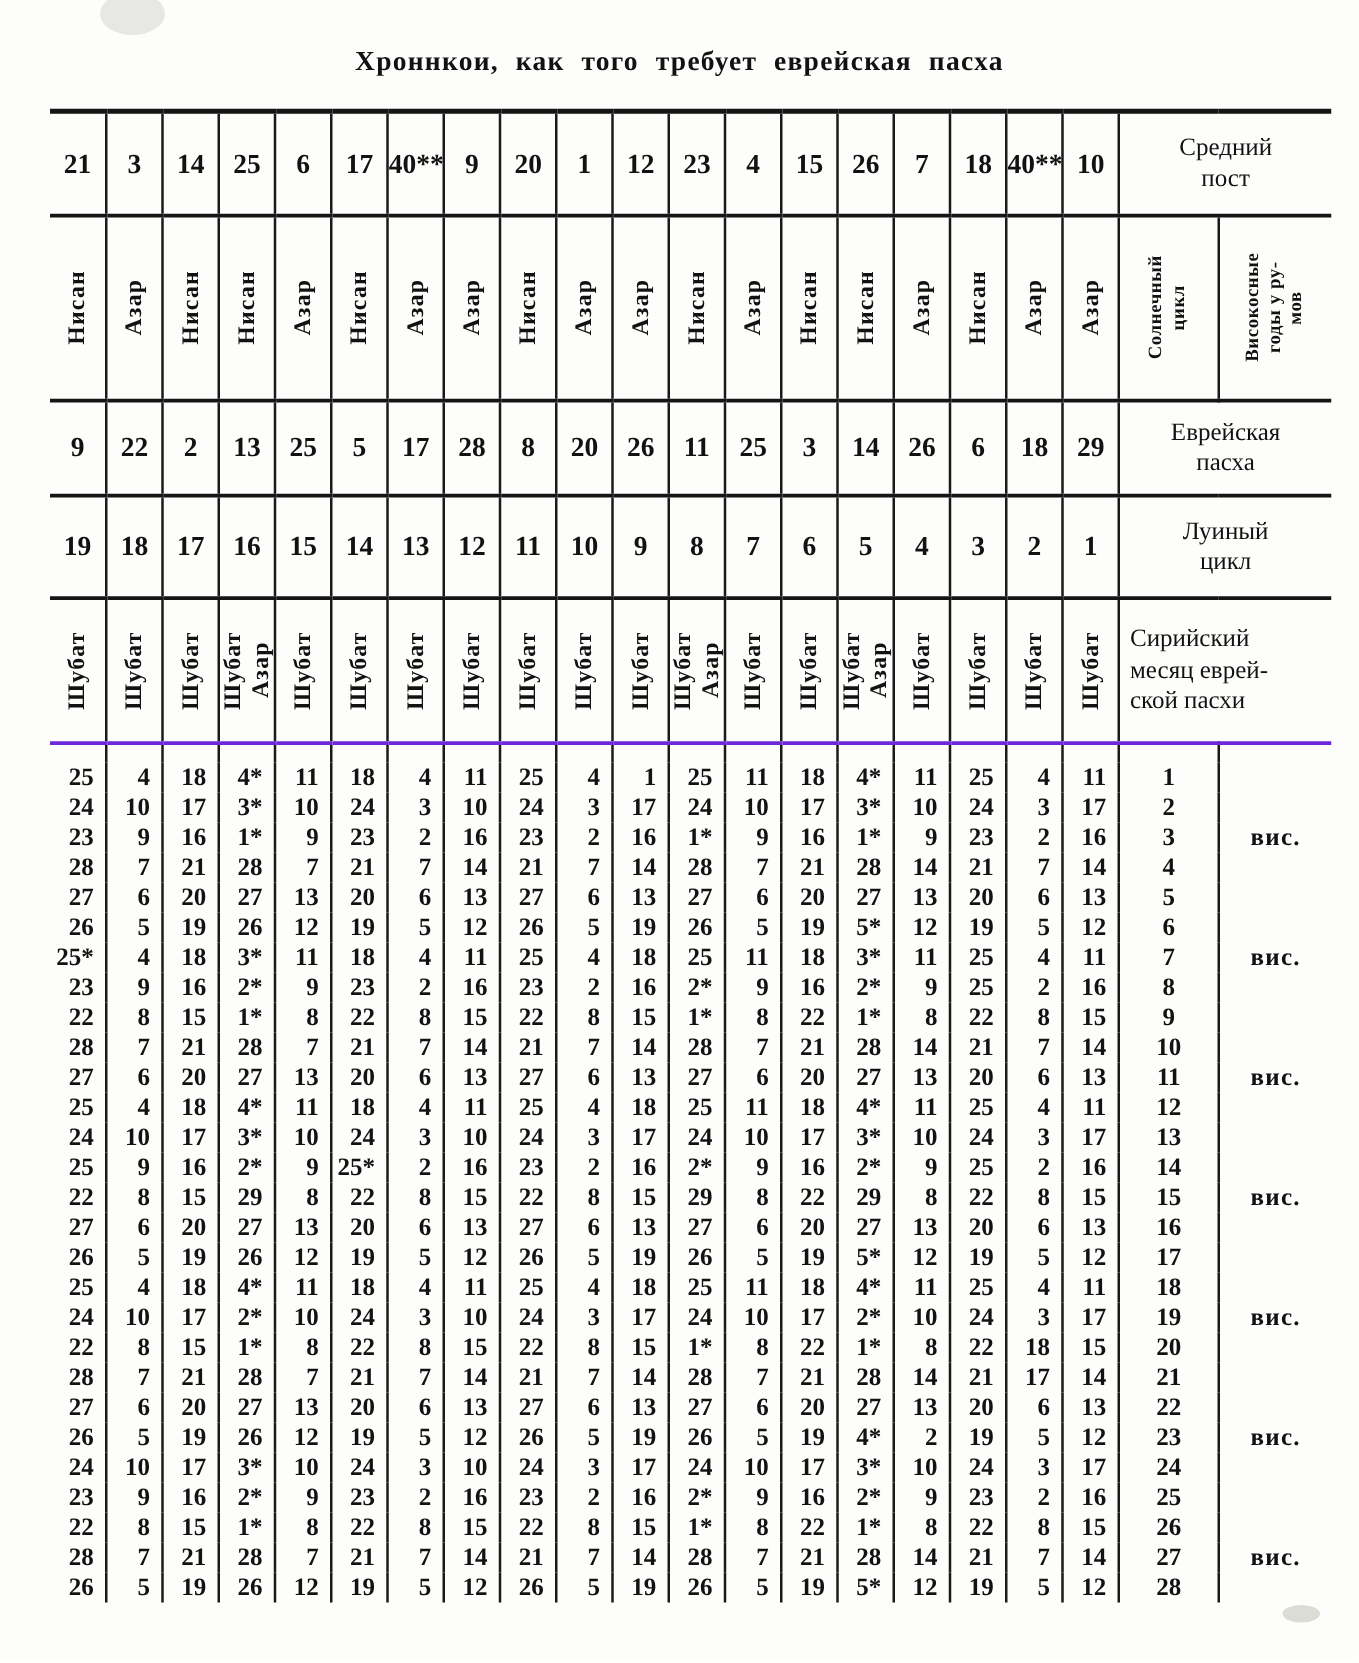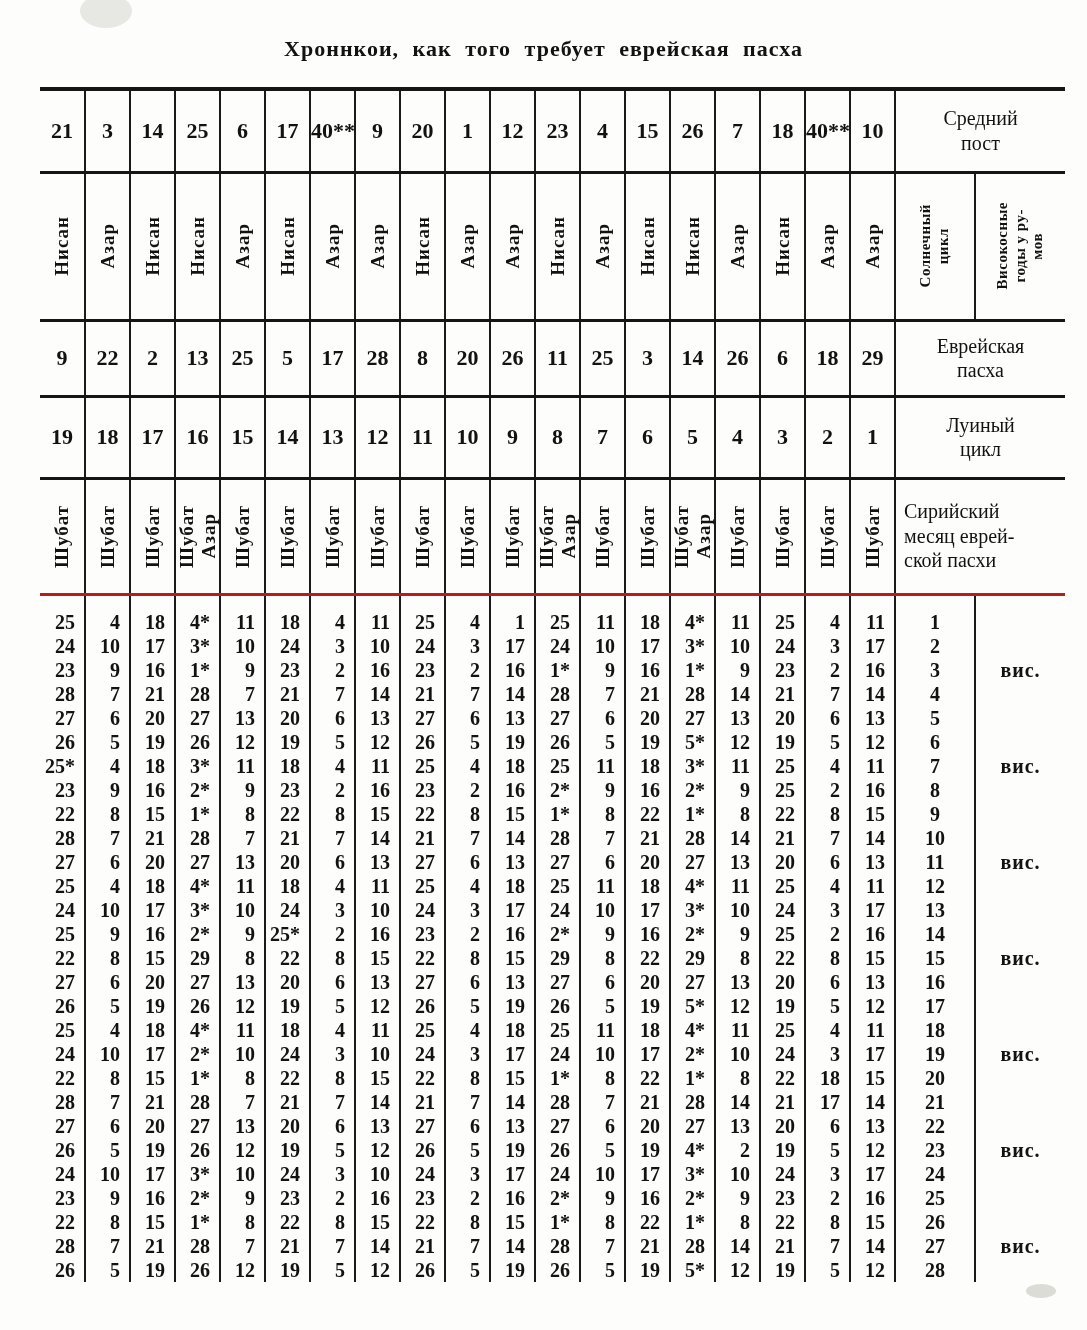--- a/index.html
+++ b/index.html
@@ -12,21 +12,21 @@
            font-size:22px; font-weight:bold; letter-spacing:1px; word-spacing:7px; }
   table.tbl { position:absolute; left:40px; top:87px; width:1025px;
               border-collapse:collapse; table-layout:fixed; }
   col.c-data { width:45px; } col.c-year { width:80px; } col.c-vis { width:90px; }
   td { padding:0; vertical-align:middle; white-space:nowrap; overflow:visible; }
   td.sep { border-right:2px solid #1a1a1a; }
   tr.b1 { height:83px; }  tr.b1 td { border-top:4px solid #151515; }
   tr.b2 { height:148px; } tr.b2 td { border-top:3px solid #151515; }
   tr.b3 { height:76px; }  tr.b3 td { border-top:3px solid #151515; }
   tr.b4 { height:82px; }  tr.b4 td { border-top:3px solid #151515; }
-  tr.b5 { height:116px; } tr.b5 td { border-top:3px solid #151515; border-bottom:3px solid #b91c1c; }
+  tr.b5 { height:116px; } tr.b5 td { border-top:3px solid #151515; border-bottom:3px solid #6d28d9; }
   tr.spacer { height:16px; }
   tr.data { height:24px; }
   .num { text-align:center; font-size:22px; font-weight:bold; }
   .lbl { text-align:center; font-size:20px; font-weight:normal; line-height:1.22; padding:0 20px; }
   .lbl-left { text-align:left; padding-left:8px; }
   .vwrap { display:flex; flex-direction:row; justify-content:center; align-items:center; gap:2px; }
   .vtext { writing-mode:vertical-rl; transform:rotate(180deg); font-size:19px; font-weight:bold;
            line-height:1.05; letter-spacing:1px; }
   .vtext.small { font-size:15px; letter-spacing:0.5px; }
   td.bn { font-size:20px; font-weight:bold; text-align:right; padding-right:9px; }

